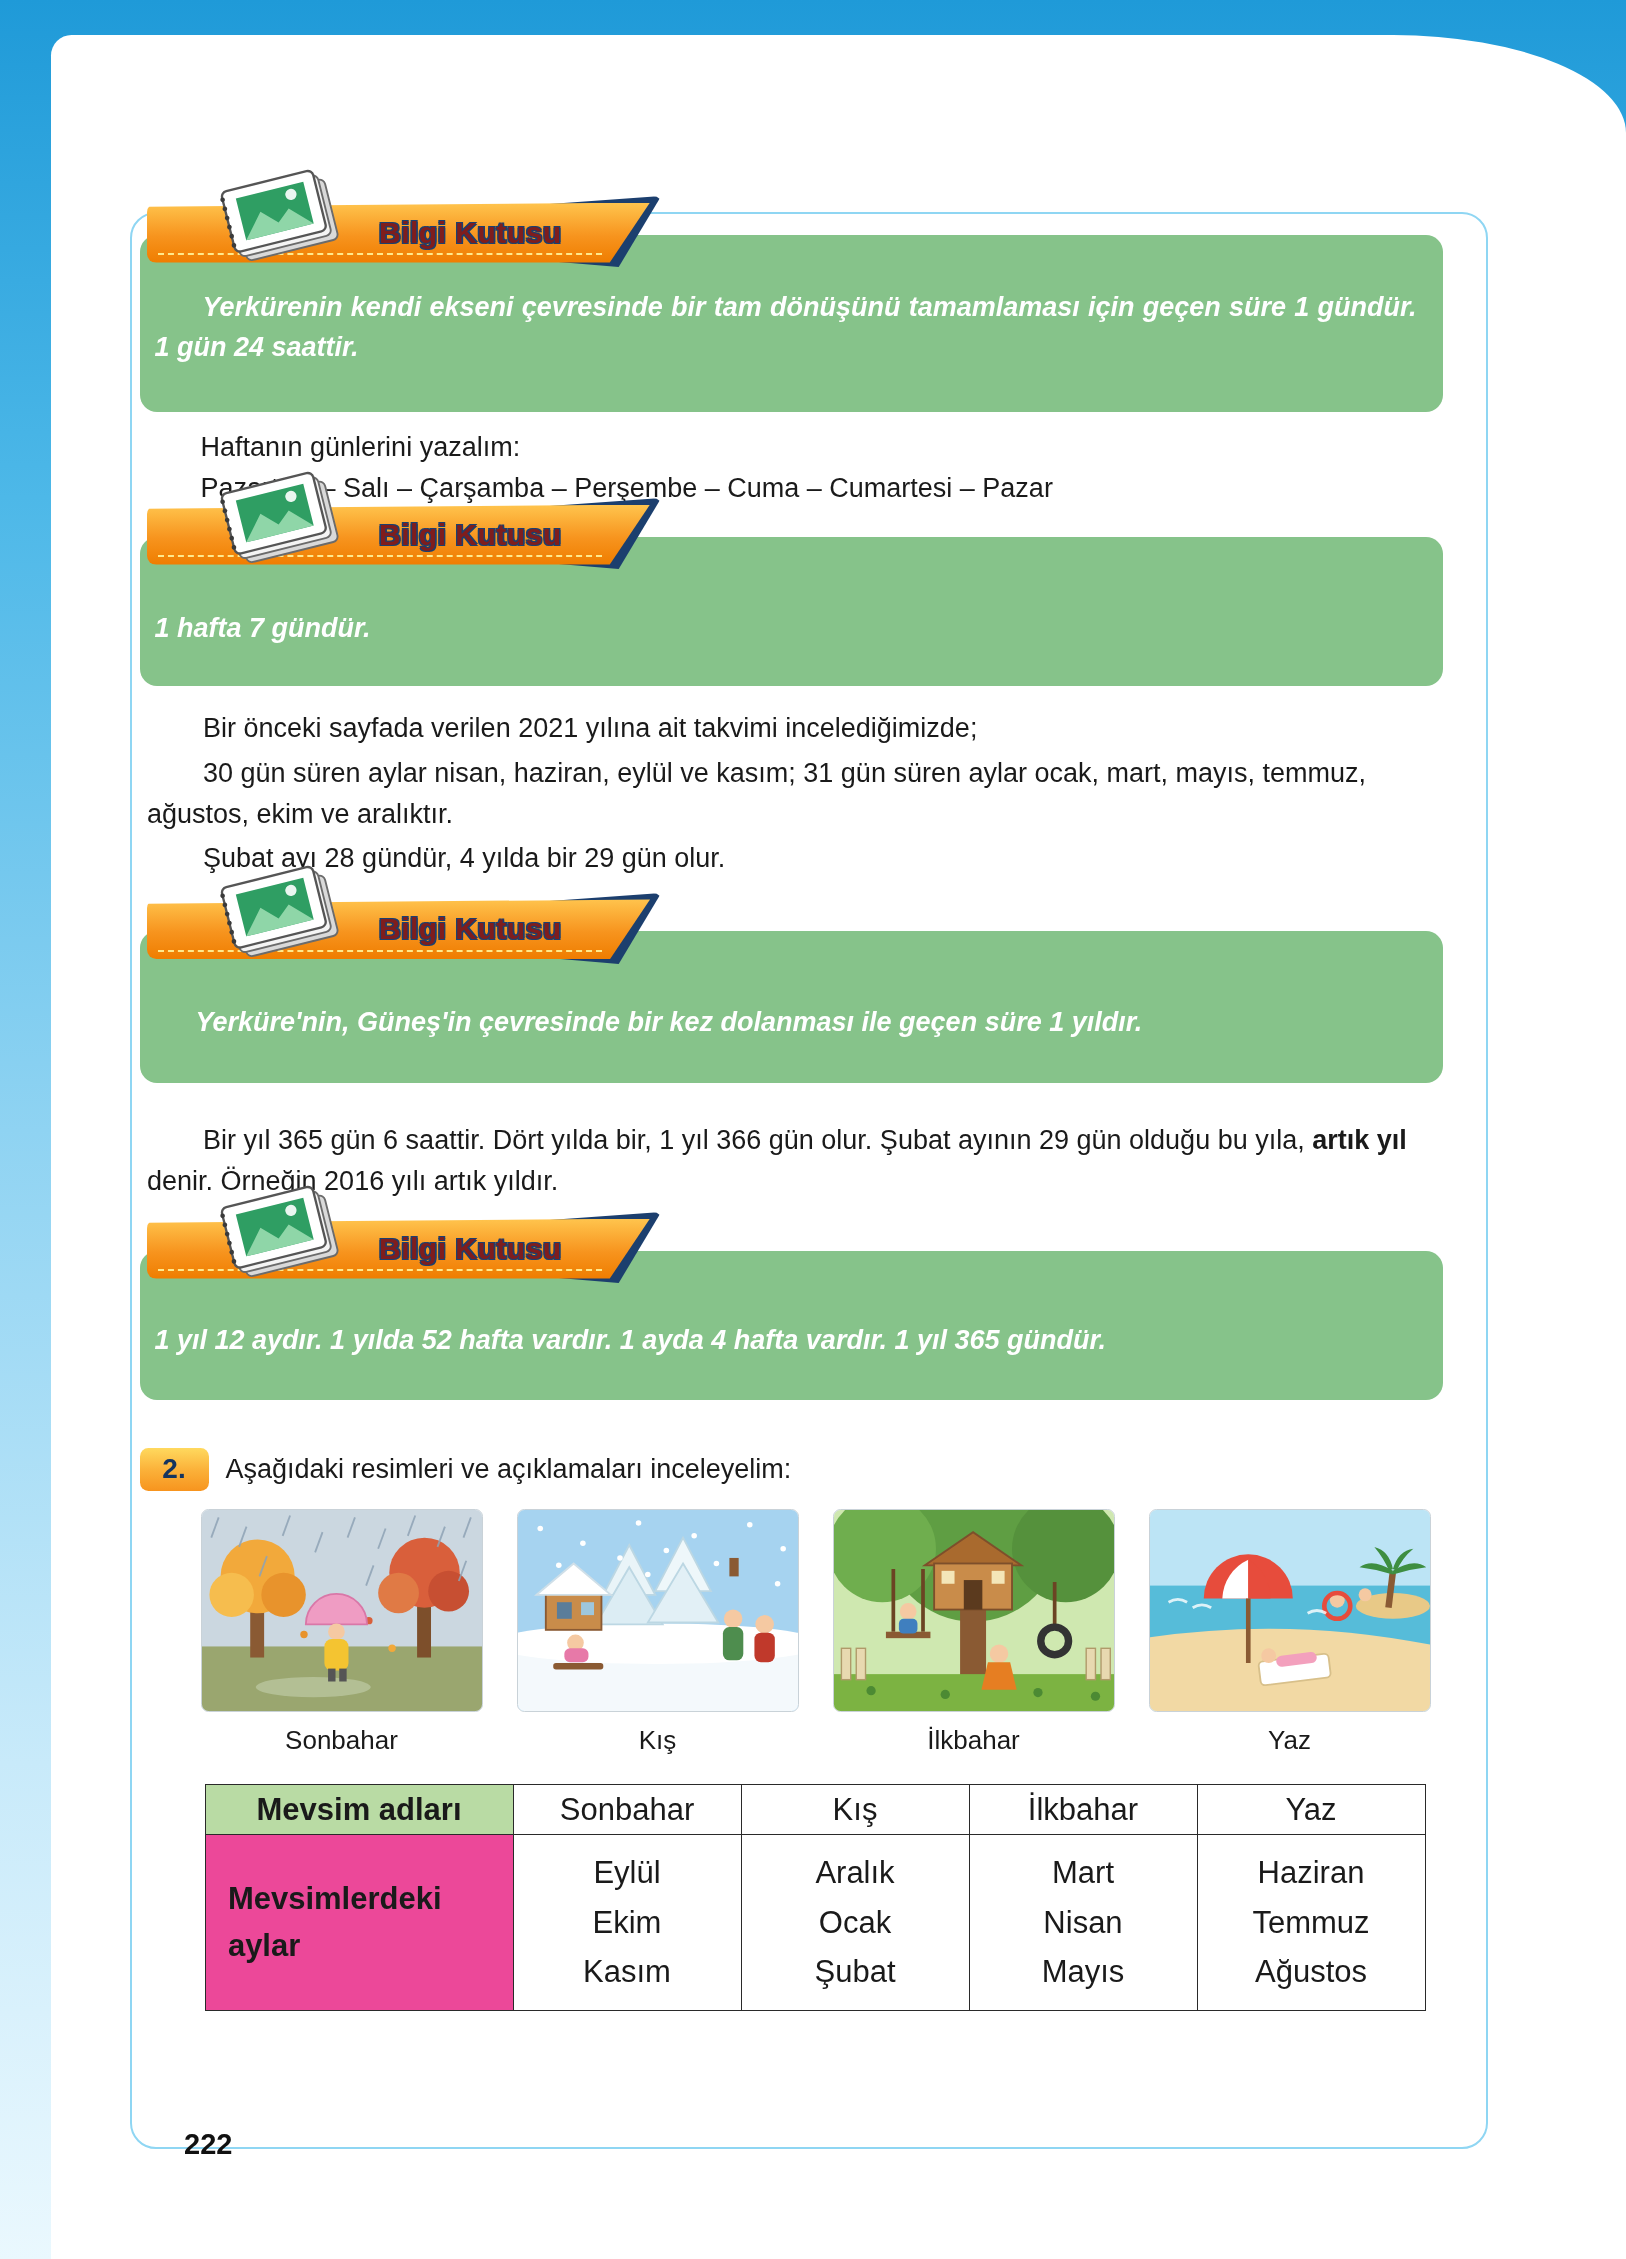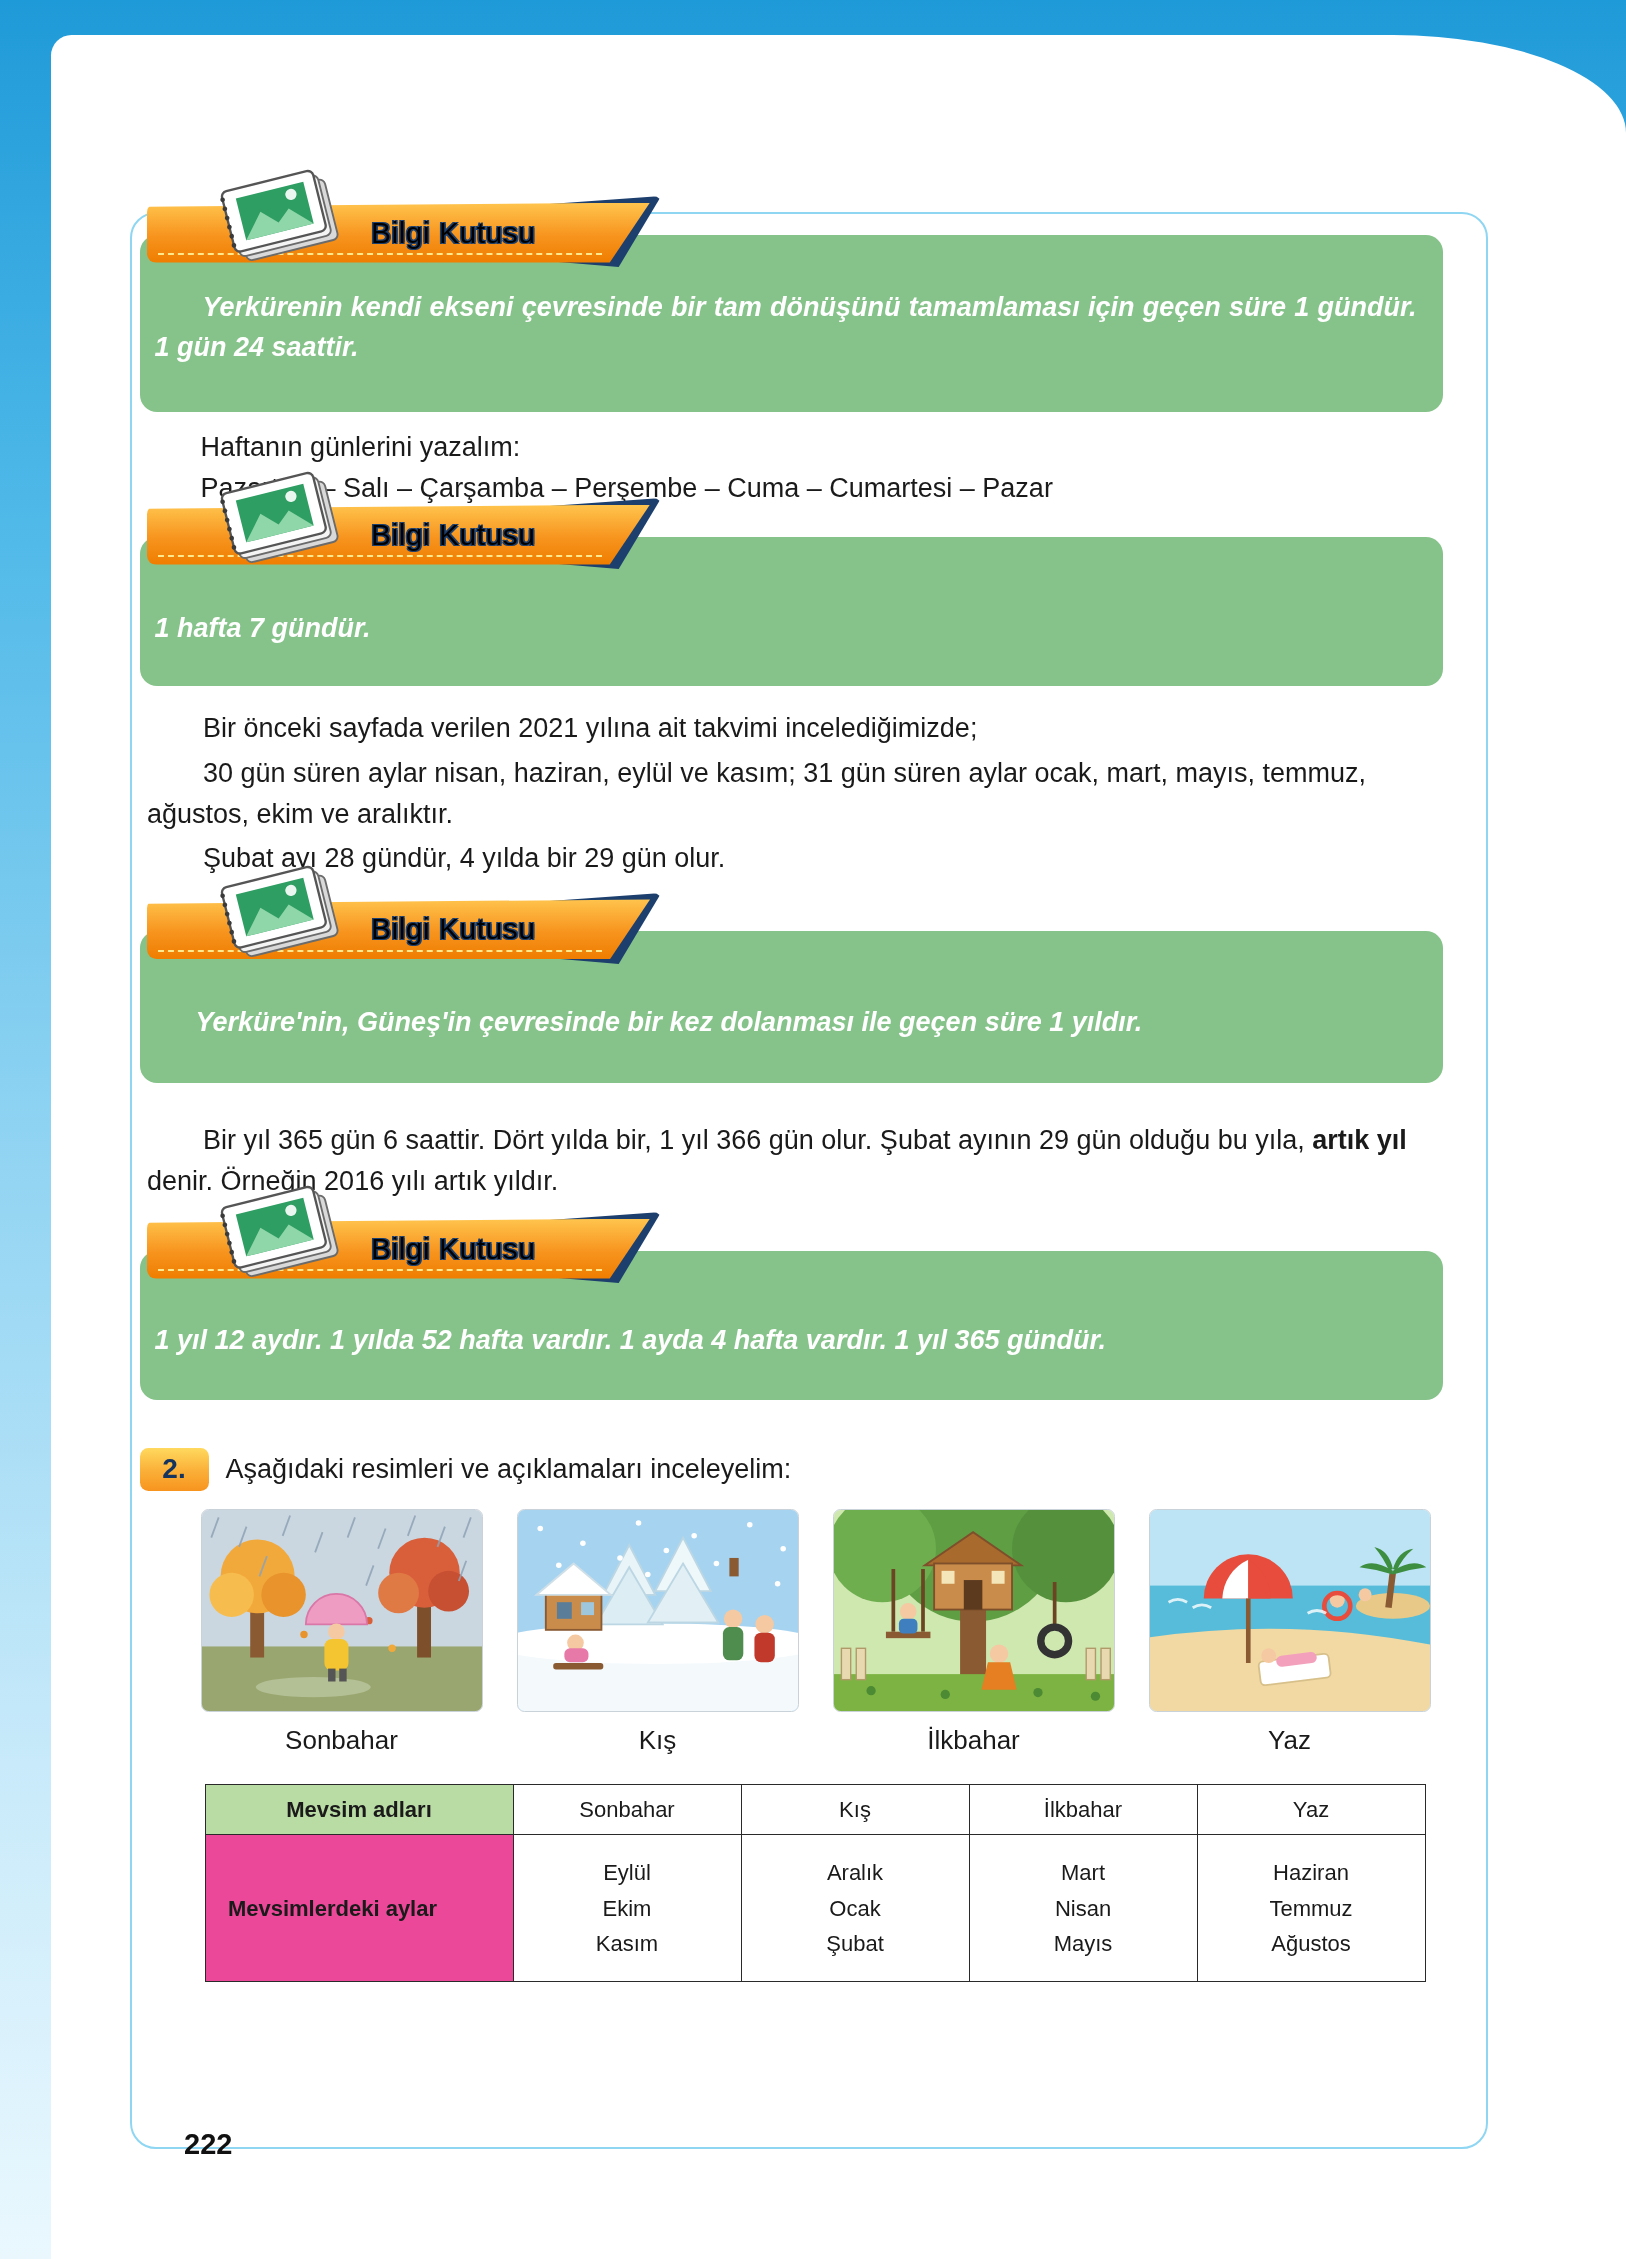--- a/index.html
+++ b/index.html
@@ -55,22 +55,22 @@
     position:absolute; inset:0;
     background:linear-gradient(180deg,#ffc44d 0%,#f7941e 55%,#ef7d00 100%);
     clip-path:polygon(0 7%, 100% 0, 92% 100%, 0 100%);
     border-radius:9.3px 0 0 9.3px;
   }
   .banner-dash{
     position:absolute; left:11.2px; right:48px; bottom:7.5px;
     border-top:2.8px dashed #ffe98c;
   }
   .banner-title{
-    position:absolute; left:224px; top:50%; transform:translateY(-50%);
-    font-size:30px; font-weight:normal; color:#000000; letter-spacing:0.5px;
+    position:absolute; left:232px; top:50%; transform:translateY(-50%);
+    font-size:30px; font-weight:bold; color:#7f1d1d; letter-spacing:0.5px;
     text-shadow:-1.4px -1.4px 0 #1c3f6e, 1.4px -1.4px 0 #1c3f6e,
                 -1.4px 1.4px 0 #1c3f6e, 1.4px 1.4px 0 #1c3f6e;
     white-space:nowrap;
   }
   .banner-icon{ position:absolute; left:62px; top:-41px; width:142px; height:108px; }
   .banner-icon svg{ width:100%; height:100%; }
 
   
   .txt{ font-size:27px; line-height:1.52; color:#1a1a1a; }
   .week{ margin:15px 0 0 61px; }
@@ -98,21 +98,21 @@
   }
   .figure .pic svg{ display:block; width:100%; height:100%; }
   .caption{ text-align:center; font-size:26px; margin-top:13px; color:#1a1a1a; }
 
   .seasons-text{ margin-top:45px; }
   .seasons-text p{ margin-left:28px; text-indent:39px; margin-bottom:5.6px; }
 
   
   .months-table{ margin:28px 0 0 65px; border-collapse:collapse; width:1221px; }
   .months-table td{
-    border:1.9px solid #2a2a2a; font-size:22px; text-align:center; vertical-align:middle;
+    border:1.9px solid #2a2a2a; font-size:31px; text-align:center; vertical-align:middle;
   }
   .months-table .head{ height:50px; background:#ffffff; }
   .months-table .head-label{ background:#b9dba4; font-weight:bold; }
   .months-table .row-label{
     background:#ec4899; font-weight:bold; text-align:left; padding-left:22.4px; line-height:1.5;
   }
   .months-table .cell-months{ padding:13px 0; line-height:1.6; height:147px; }
   .col0{ width:308px; } .colx{ width:228px; }
 
   .page-number{

